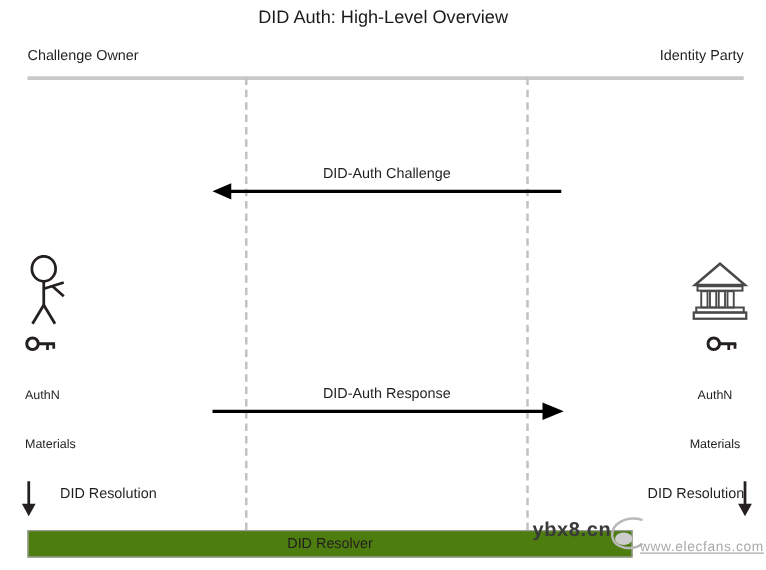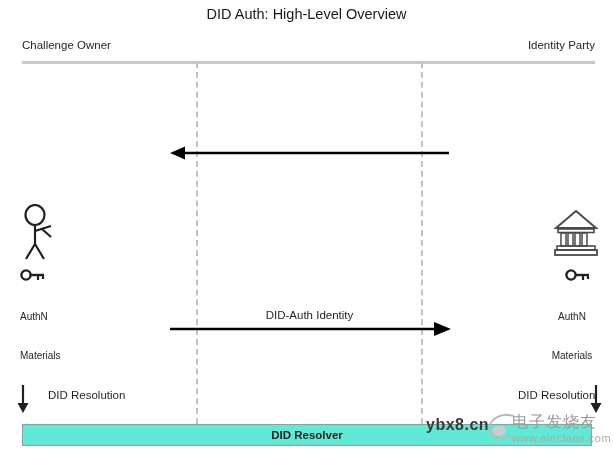--- a/index.html
+++ b/index.html
@@ -97,26 +97,25 @@
   #res-label-right { left: 506px; top: 389px; }
 
   .res-arrow { position: absolute; }
   #res-arrow-left  { left: 16px;  top: 384px; }
   #res-arrow-right { left: 589px; top: 384px; }
 
   #did-resolver-bar {
     position: absolute;
     left: 22px;
     top: 424px;
-    width: 570px;
+    width: 484px;
     height: 22px;
-    background: #5eead4;
+    background: #4d7c0f;
     border: 1px solid #9a9a9a;
     box-sizing: border-box;
-    font-weight: bold;
   }
   #did-resolver-label {
     position: absolute;
     left: 0;
     top: 4px;
     width: 100%;
     text-align: center;
     font-size: 11.5px;
     color: #231f20;
   }
@@ -138,44 +137,46 @@
     color: #9a9a9a;
     font-family: "DejaVu Sans", sans-serif;
     letter-spacing: 1px;
   }
   #watermark-elecfans {
     left: 512px;
     top: 432px;
     font-size: 11px;
     color: #aaaaaa;
     letter-spacing: 0.5px;
+    text-decoration: underline;
   }
 </style>
 </head>
 <body>
 
 <div id="canvas">
 
   <div class="txt" id="diagram-title">DID Auth: High-Level Overview</div>
 
   <div class="txt" id="actor-left-label">Challenge Owner</div>
 
   <div class="txt" id="actor-right-label">Identity Party</div>
 
   <div id="header-rule"></div>
 
   <div class="lifeline" id="lifeline-left"></div>
   <div class="lifeline" id="lifeline-right"></div>
 
+  <div class="txt msg-label" id="msg-challenge-label">DID-Auth Challenge</div>
   <svg class="msg-arrow" id="msg-challenge-arrow" width="285" height="18">
     <line x1="12" y1="9" x2="281" y2="9" stroke="#000000" stroke-width="2.6"></line>
     <polygon points="2,9 17,2.5 17,15.5" fill="#000000"></polygon>
   </svg>
 
-  <div class="txt msg-label" id="msg-response-label">DID-Auth Identity</div>
+  <div class="txt msg-label" id="msg-response-label">DID-Auth Response</div>
   <svg class="msg-arrow" id="msg-response-arrow" width="285" height="18">
     <line x1="2" y1="9" x2="271" y2="9" stroke="#000000" stroke-width="2.6"></line>
     <polygon points="283,9 266,2 266,16" fill="#000000"></polygon>
   </svg>
 
   <svg class="actor-figure" id="actor-left-figure" width="42" height="58" viewBox="0 0 42 58">
     <ellipse cx="15" cy="11" rx="9.5" ry="10" fill="none" stroke="#231f20" stroke-width="2.2"></ellipse>
     <line x1="15" y1="21" x2="15" y2="40" stroke="#231f20" stroke-width="2.2"></line>
     <line x1="15" y1="27" x2="31" y2="22" stroke="#231f20" stroke-width="2.2"></line>
     <line x1="22" y1="25" x2="31" y2="33" stroke="#231f20" stroke-width="2.2"></line>
@@ -232,16 +233,15 @@
 
   <div id="did-resolver-bar">
     <div id="did-resolver-label">DID Resolver</div>
   </div>
 
   <div class="watermark txt" id="watermark-ybx8">ybx8.cn</div>
   <svg class="watermark" id="watermark-swirl" width="34" height="30" viewBox="0 0 34 30">
     <path d="M28 4 C14 0 2 8 4 18 C6 27 20 29 28 23" fill="none" stroke="#b9b9b9" stroke-width="2"></path>
     <ellipse cx="13" cy="19" rx="7" ry="5" fill="#cdcdcd"></ellipse>
   </svg>
-  <div class="watermark txt" id="watermark-cn-chars">电子发烧友</div>
   <div class="watermark txt" id="watermark-elecfans">www.elecfans.com</div>
 
 </div>
 
 </body></html>

